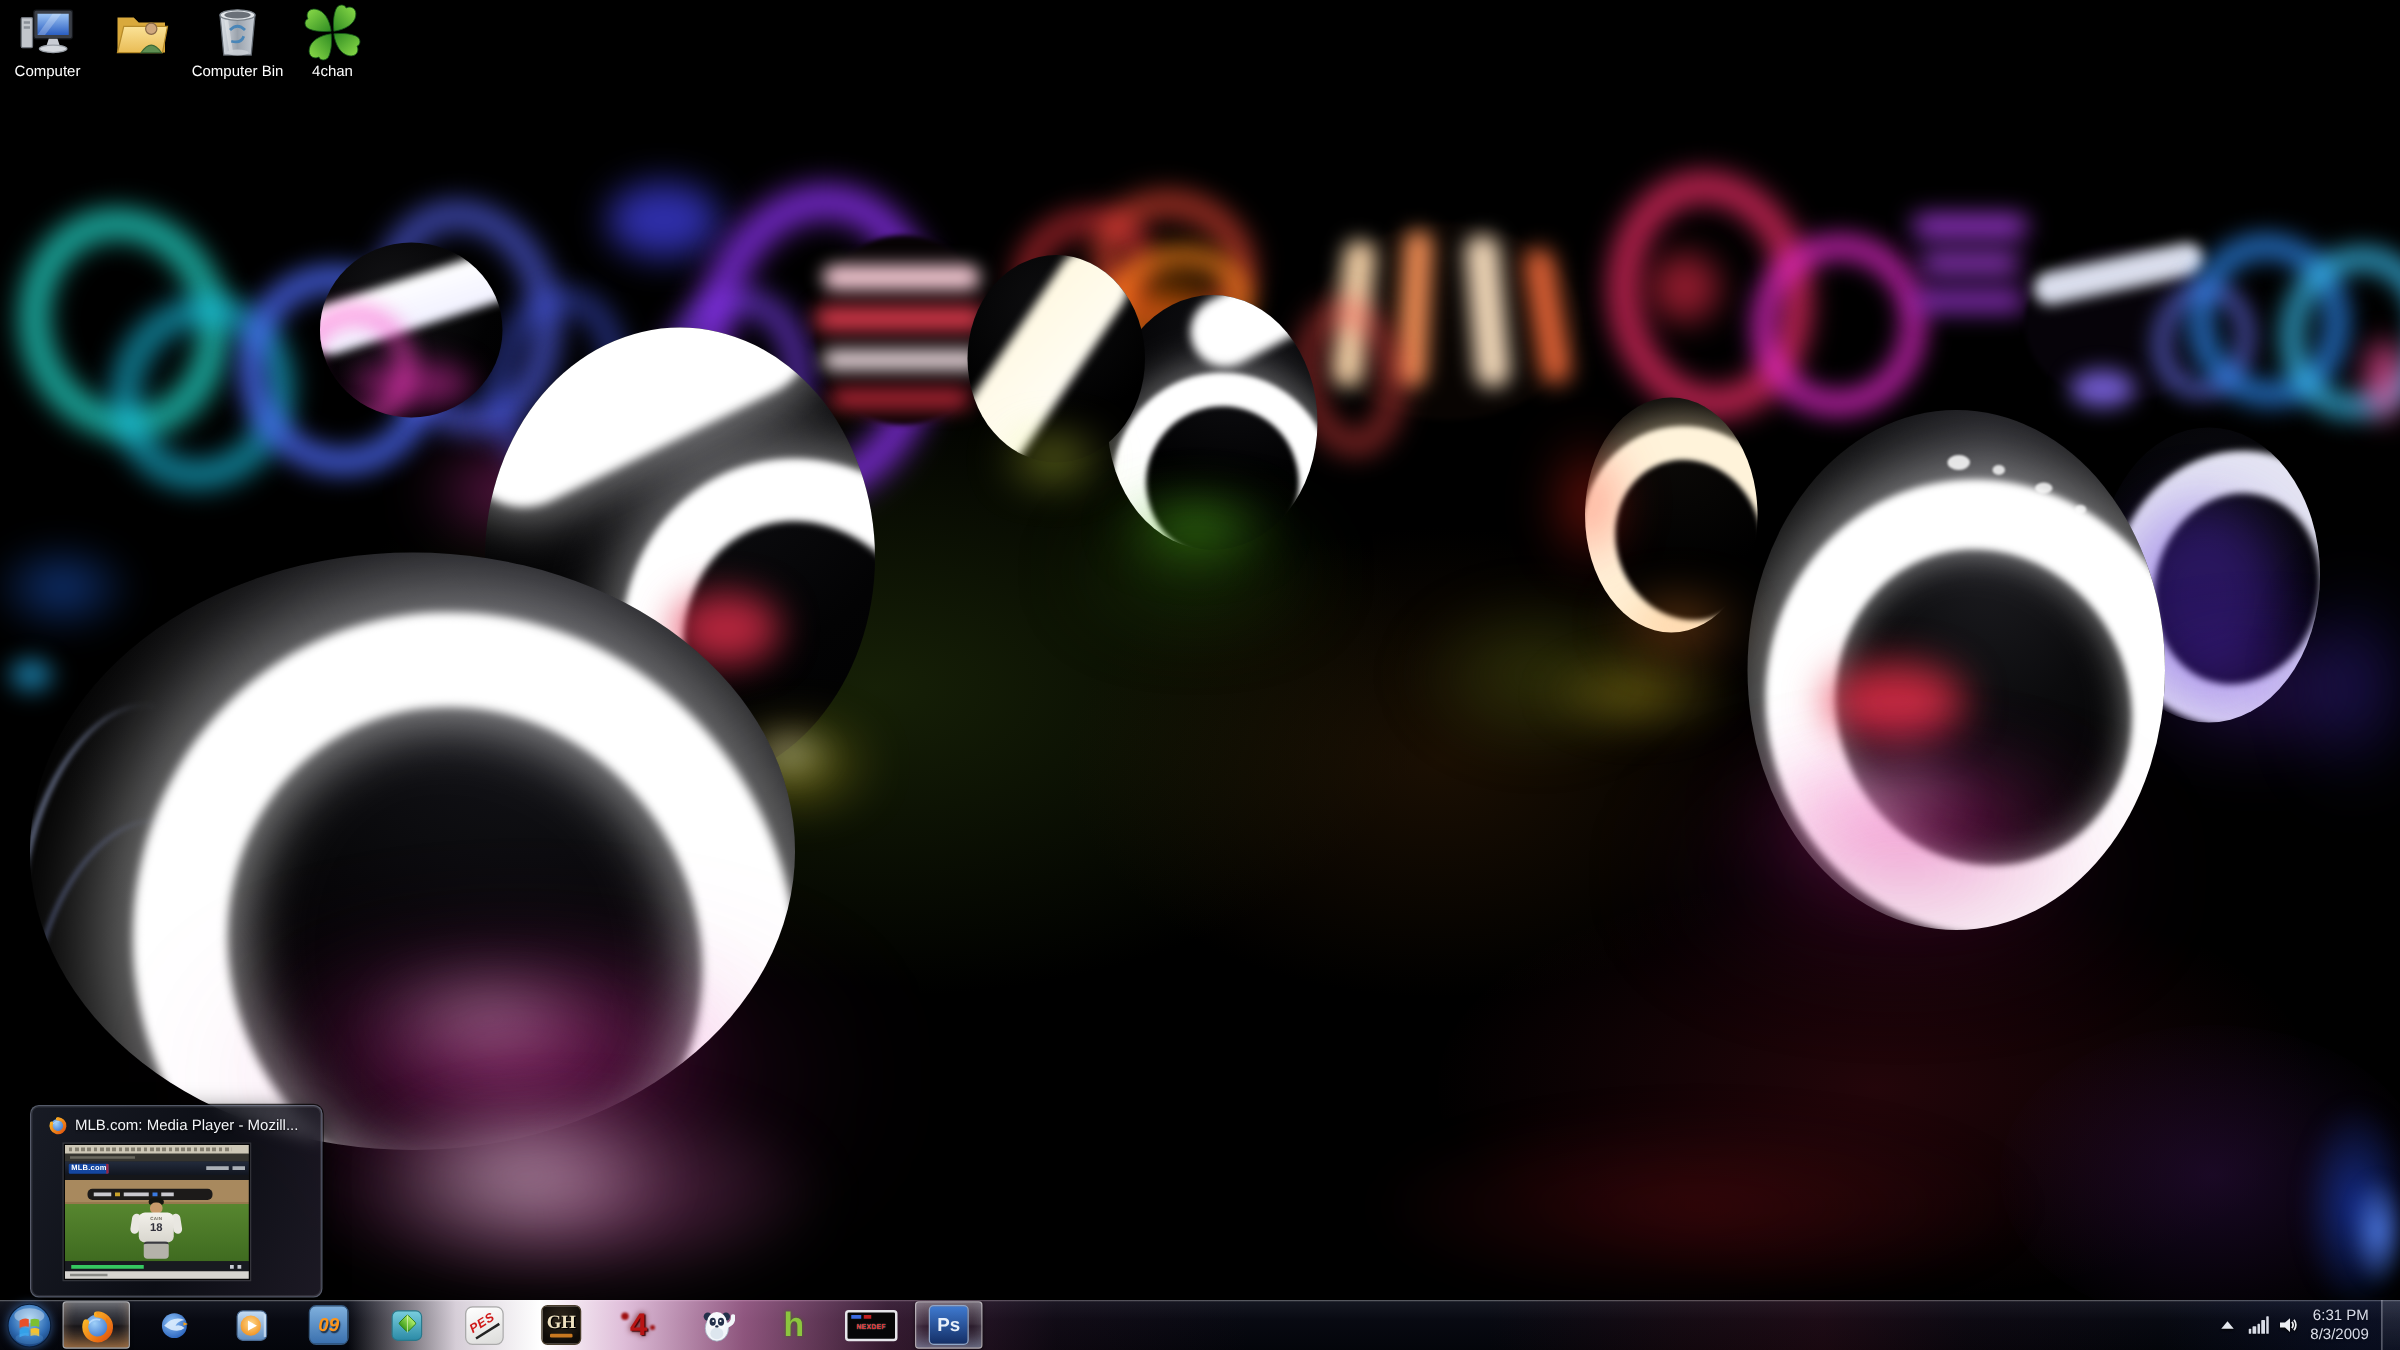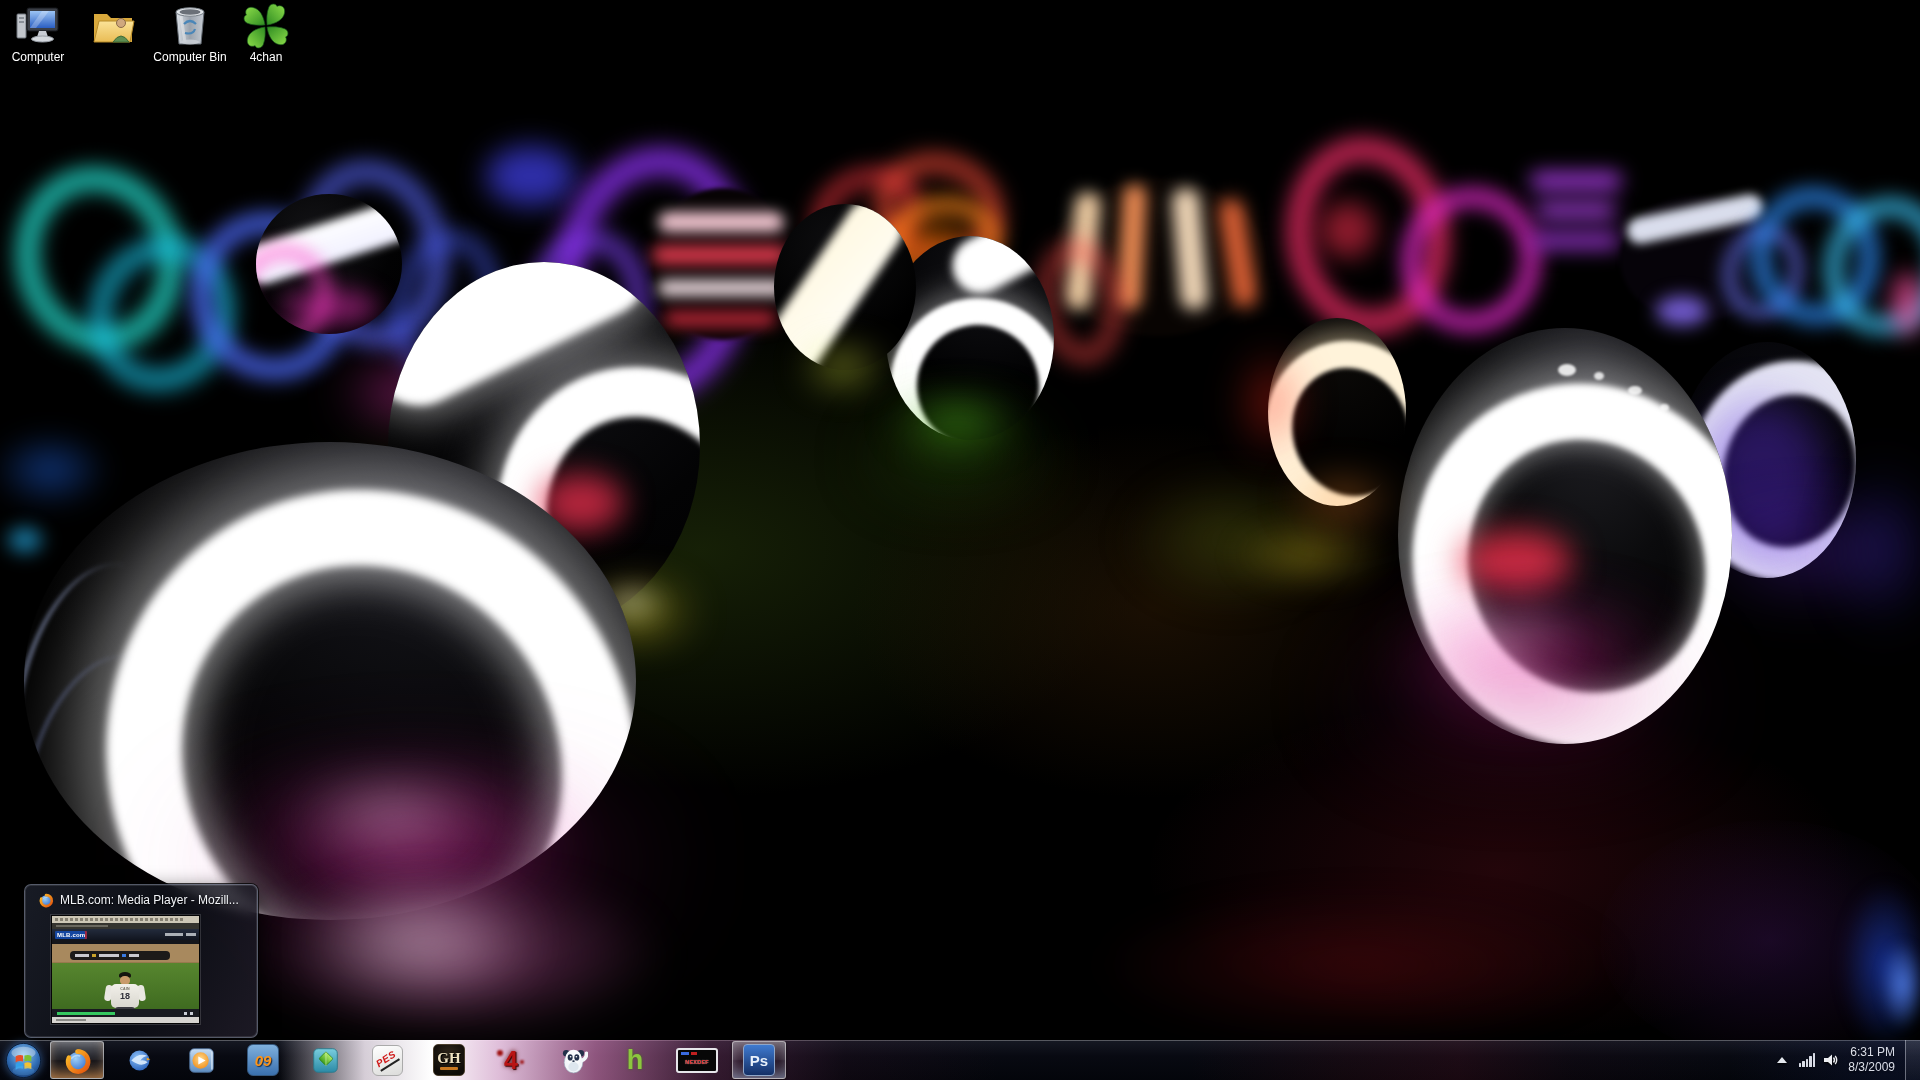--- a/index.html
+++ b/index.html
@@ -98,21 +98,21 @@
   .t-logo{background:#1446a0;color:#fff;font-size:6px;font-weight:bold;line-height:8px;padding:0 2px;border-radius:1px;
         letter-spacing:.2px;box-shadow:inset -2px 0 0 rgba(190,30,40,.8);}
   .t-head b{display:block;height:3px;background:#cfd4da;opacity:.8;margin-left:auto;width:18px;}
   .t-head b + b{margin-left:3px;width:10px;}
   .t-sub{height:4px;background:#15161a;}
   .t-video{height:65px;position:relative;background:linear-gradient(180deg,#a8895e 0 18px,#97794e 18px 19px,#57862f 19px,#3f6b20 100%);overflow:hidden;}
   .t-score{position:absolute;left:18px;top:7px;width:100px;height:9px;background:rgba(8,10,16,.88);border-radius:4px;
         display:flex;align-items:center;gap:3px;padding:0 5px;box-sizing:border-box;}
   .t-score b{display:block;width:14px;height:2.5px;background:#e8e8ee;opacity:.85;}
   .t-score u{display:block;width:4px;height:3px;background:#caa22a;}
-  .t-player{position:absolute;left:55px;top:28px;width:36px;height:50px;}
+  .t-player{position:absolute;left:55px;top:14px;width:36px;height:50px;}
   .tp-cap{position:absolute;left:12px;top:0;width:12px;height:6px;background:#15150f;border-radius:50% 50% 30% 30%;}
   .tp-head{position:absolute;left:13px;top:4px;width:10px;height:9px;background:#c89a6a;border-radius:45%;}
   .tp-torso{position:absolute;left:4px;top:12px;width:28px;height:24px;background:linear-gradient(180deg,#f2f0ea,#d8d6ce);
         border-radius:5px;text-align:center;}
   .tp-name{display:block;font-size:5px;transform:scale(.72);color:#6f6a5c;font-weight:bold;letter-spacing:.3px;line-height:6px;margin-top:2px;}
   .tp-num{display:block;font-size:9px;font-weight:bold;color:#30303a;line-height:9px;}
   .tp-arm{position:absolute;left:-2px;top:13px;width:7px;height:16px;background:#e9e7e1;border-radius:4px;transform:rotate(9deg);}
   .tp-arm.rt{left:31px;transform:rotate(-9deg);}
   .tp-pants{position:absolute;left:8px;top:35px;width:20px;height:14px;background:#b4b2aa;border-radius:3px;
         border-top:2px solid #3a3a40;box-sizing:border-box;}

